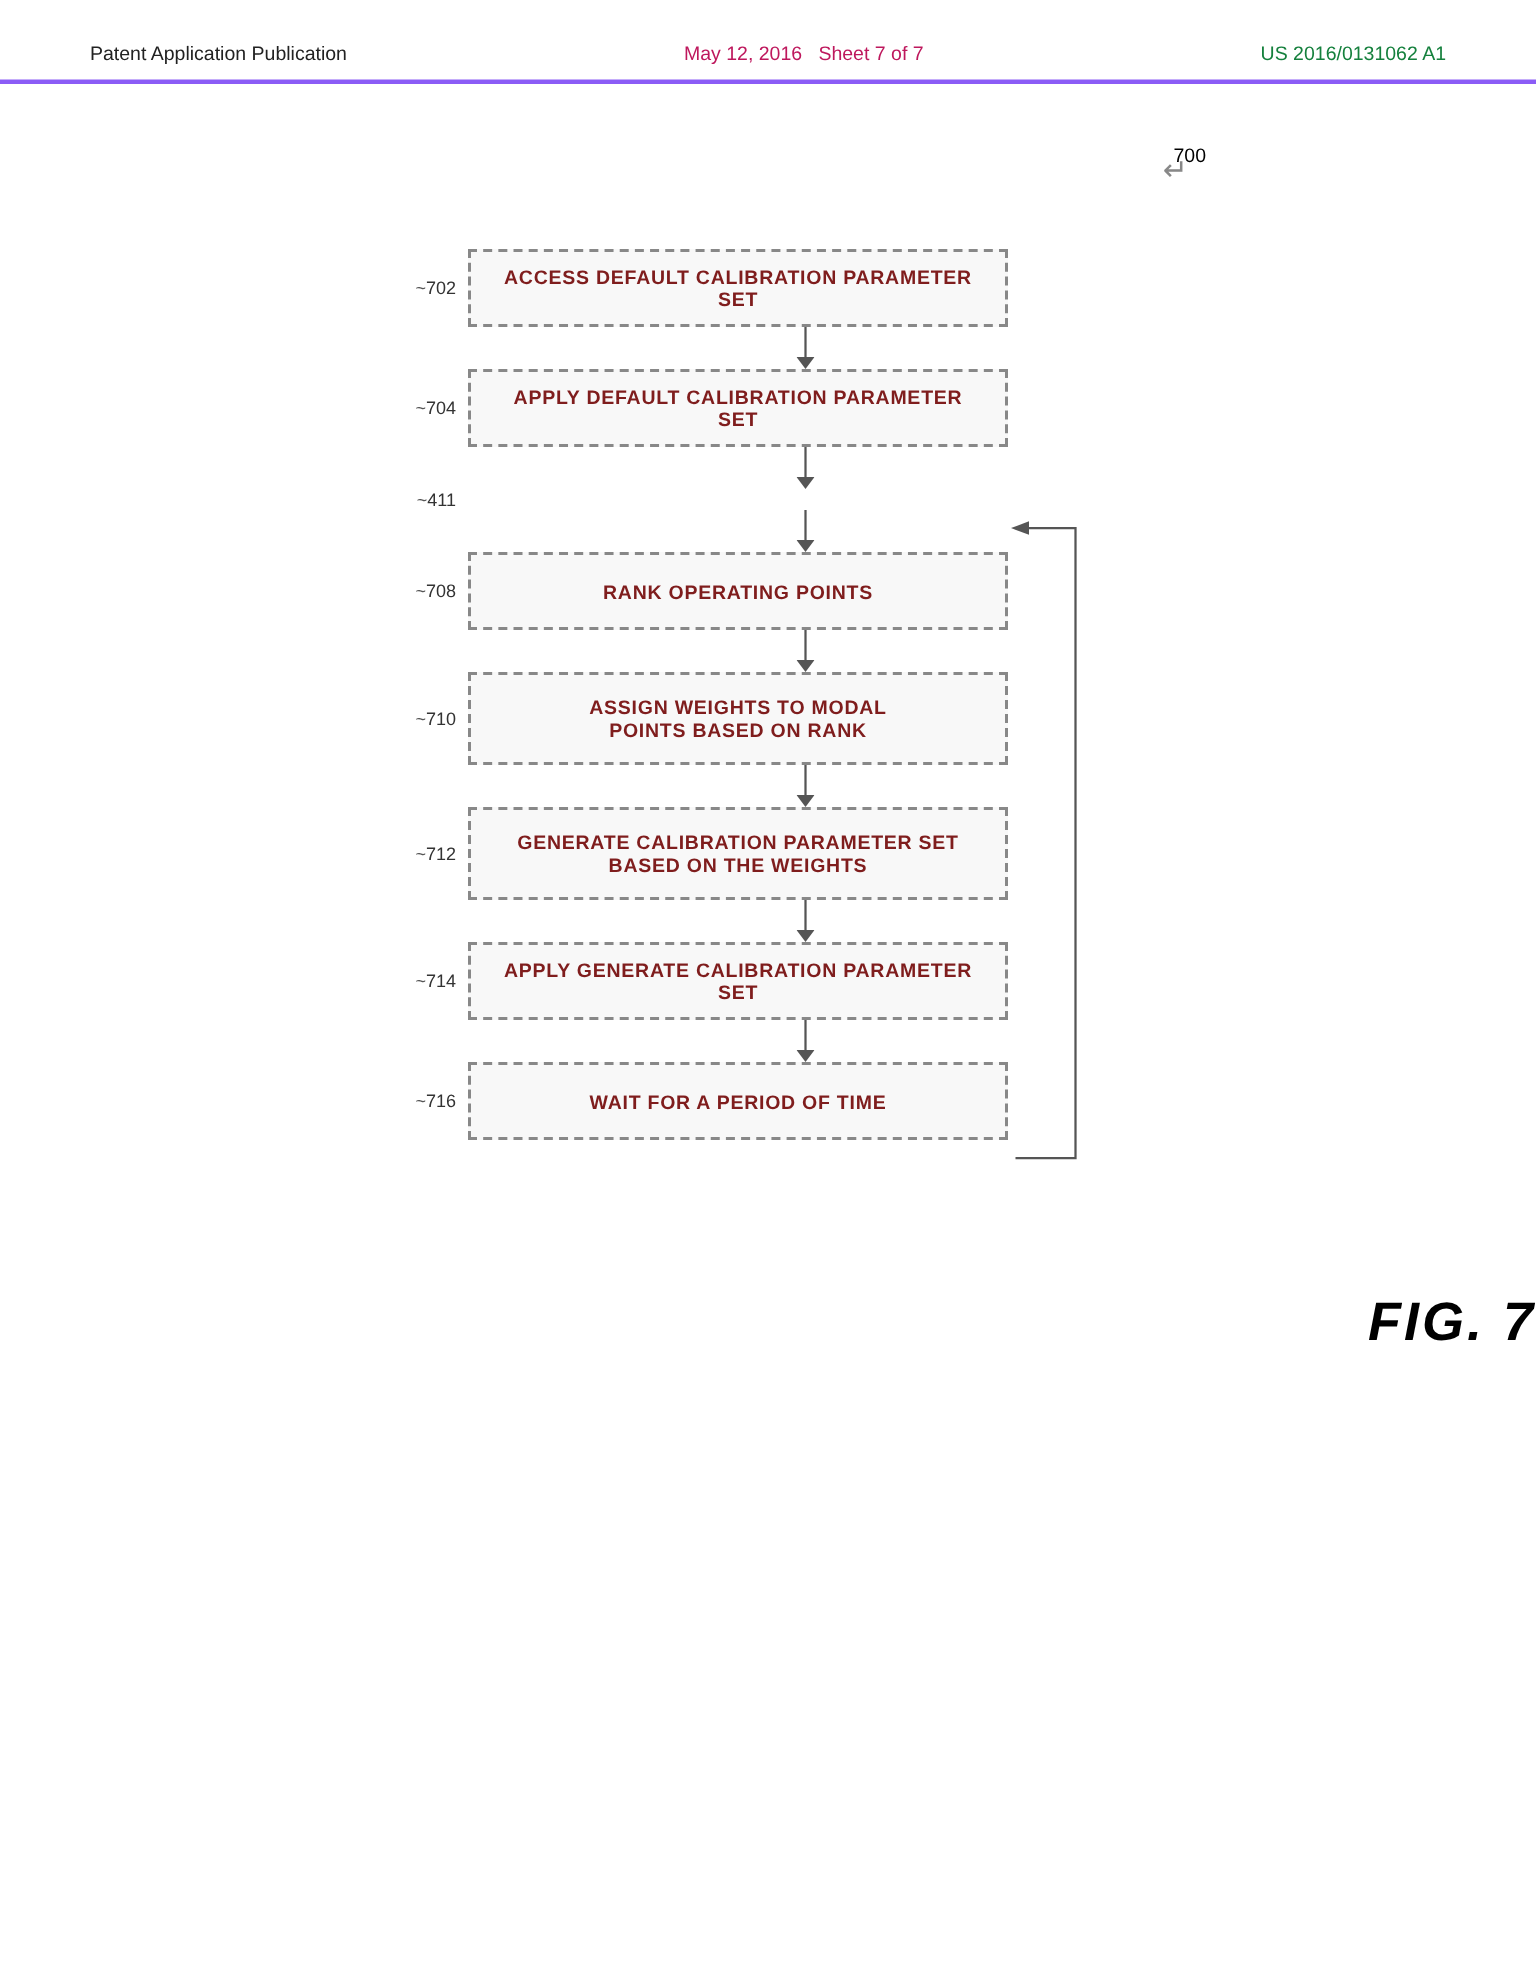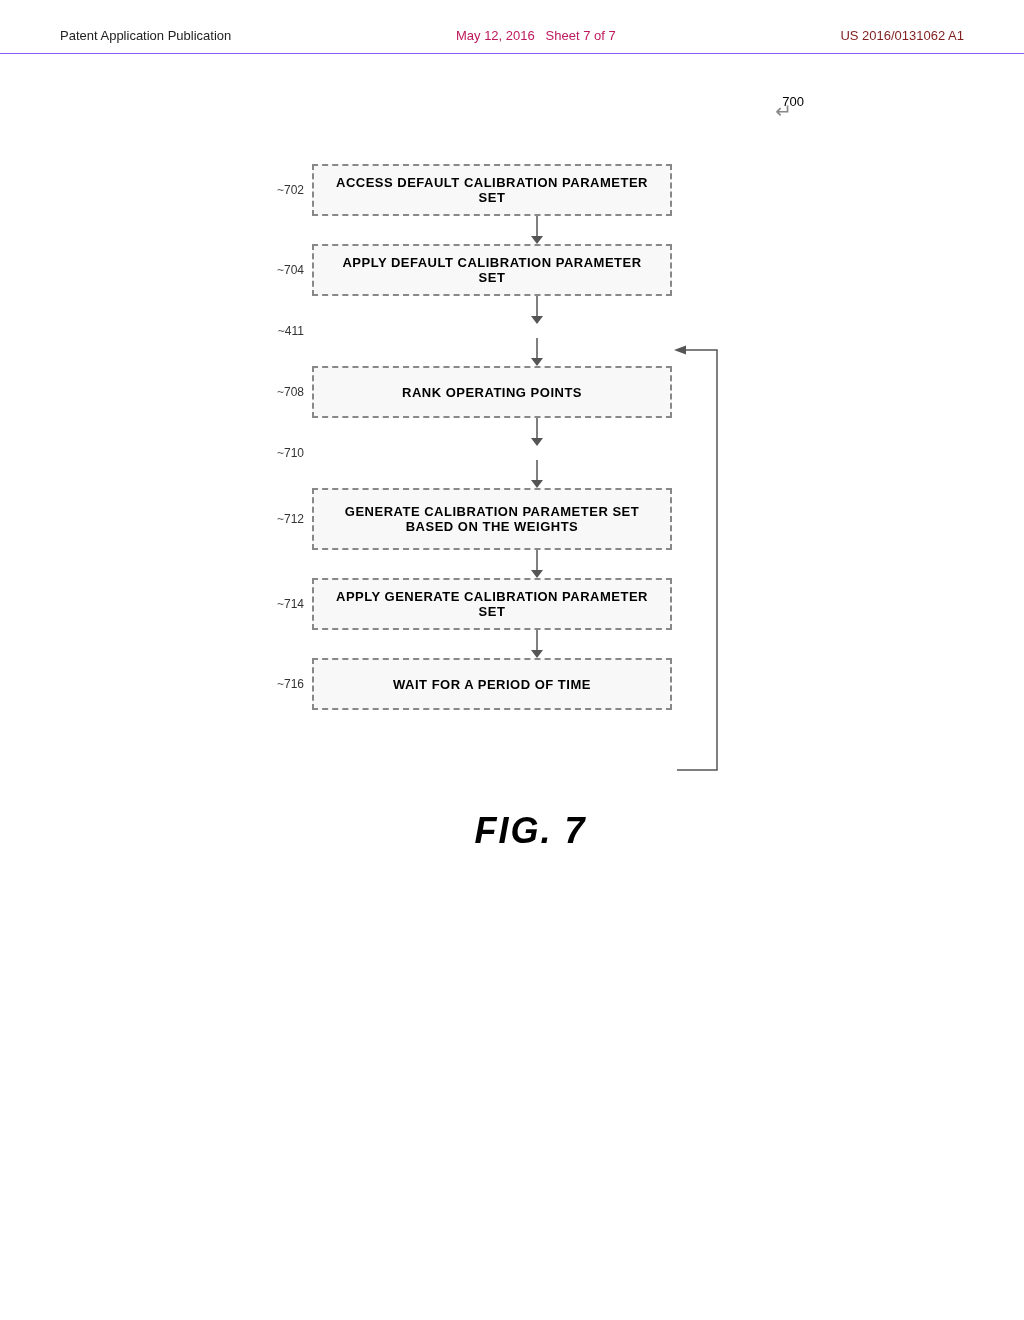--- a/index.html
+++ b/index.html
@@ -9,37 +9,37 @@
       width: 1024px;
       min-height: 1320px;
       position: relative;
     }
 
     .page-header {
       display: flex;
       justify-content: space-between;
       align-items: flex-start;
       padding: 28px 60px 10px 60px;
-      border-bottom: 1px solid #8b5cf6;
+      border-bottom: 3px solid #8b5cf6;
     }
 
     .header-left {
       font-size: 13px;
       color: #222;
     }
 
     .header-center {
       font-size: 13px;
       color: #be185d;
       text-align: center;
     }
 
     .header-right {
       font-size: 13px;
-      color: #7f1d1d;
+      color: #15803d;
       text-align: right;
     }
 
     .diagram-area {
       display: flex;
       flex-direction: column;
       align-items: center;
       padding: 40px 60px 20px 60px;
       position: relative;
     }
@@ -75,21 +75,21 @@
       background: #f8f8f8;
       width: 360px;
       min-height: 52px;
       display: flex;
       align-items: center;
       justify-content: center;
       text-align: center;
       font-size: 13px;
       font-weight: bold;
       letter-spacing: 0.5px;
-      color: #000000;
+      color: #7f1d1d;
       padding: 8px 16px;
       border-style: dashed;
     }
 
     .arrow-down {
       width: 50px;
       margin-left: 50px;
       display: flex;
       align-items: center;
       justify-content: center;
@@ -97,21 +97,21 @@
     }
 
     .arrow-down svg {
       display: block;
     }
 
     .fig-label {
       font-size: 36px;
       font-weight: bold;
       font-style: italic;
-      text-align: center;
+      text-align: right;
       margin-top: 60px;
       font-family: Arial Black, Arial, sans-serif;
       letter-spacing: 2px;
       padding-left: 37px;
     }
 
     .tilde {
       font-size: 12px;
       color: #555;
     }
@@ -200,20 +200,24 @@
       <div class="arrow-down">
         <svg width="12" height="28" viewBox="0 0 12 28">
           <line x1="6" y1="0" x2="6" y2="20" stroke="#555" stroke-width="1.5"></line>
           <polygon points="0,20 12,20 6,28" fill="#555"></polygon>
         </svg>
       </div>
 
       <div class="flow-step">
         <div class="step-label">
           <span class="tilde">~</span><span>710</span>
+        </div>
+        <div class="step-box" style="min-height: 62px;">
+          <span style="white-space: pre-line;">ASSIGN WEIGHTS TO MODAL
+POINTS BASED ON RANK</span>
         </div>
       </div>
 
       <div class="arrow-down">
         <svg width="12" height="28" viewBox="0 0 12 28">
           <line x1="6" y1="0" x2="6" y2="20" stroke="#555" stroke-width="1.5"></line>
           <polygon points="0,20 12,20 6,28" fill="#555"></polygon>
         </svg>
       </div>
 

